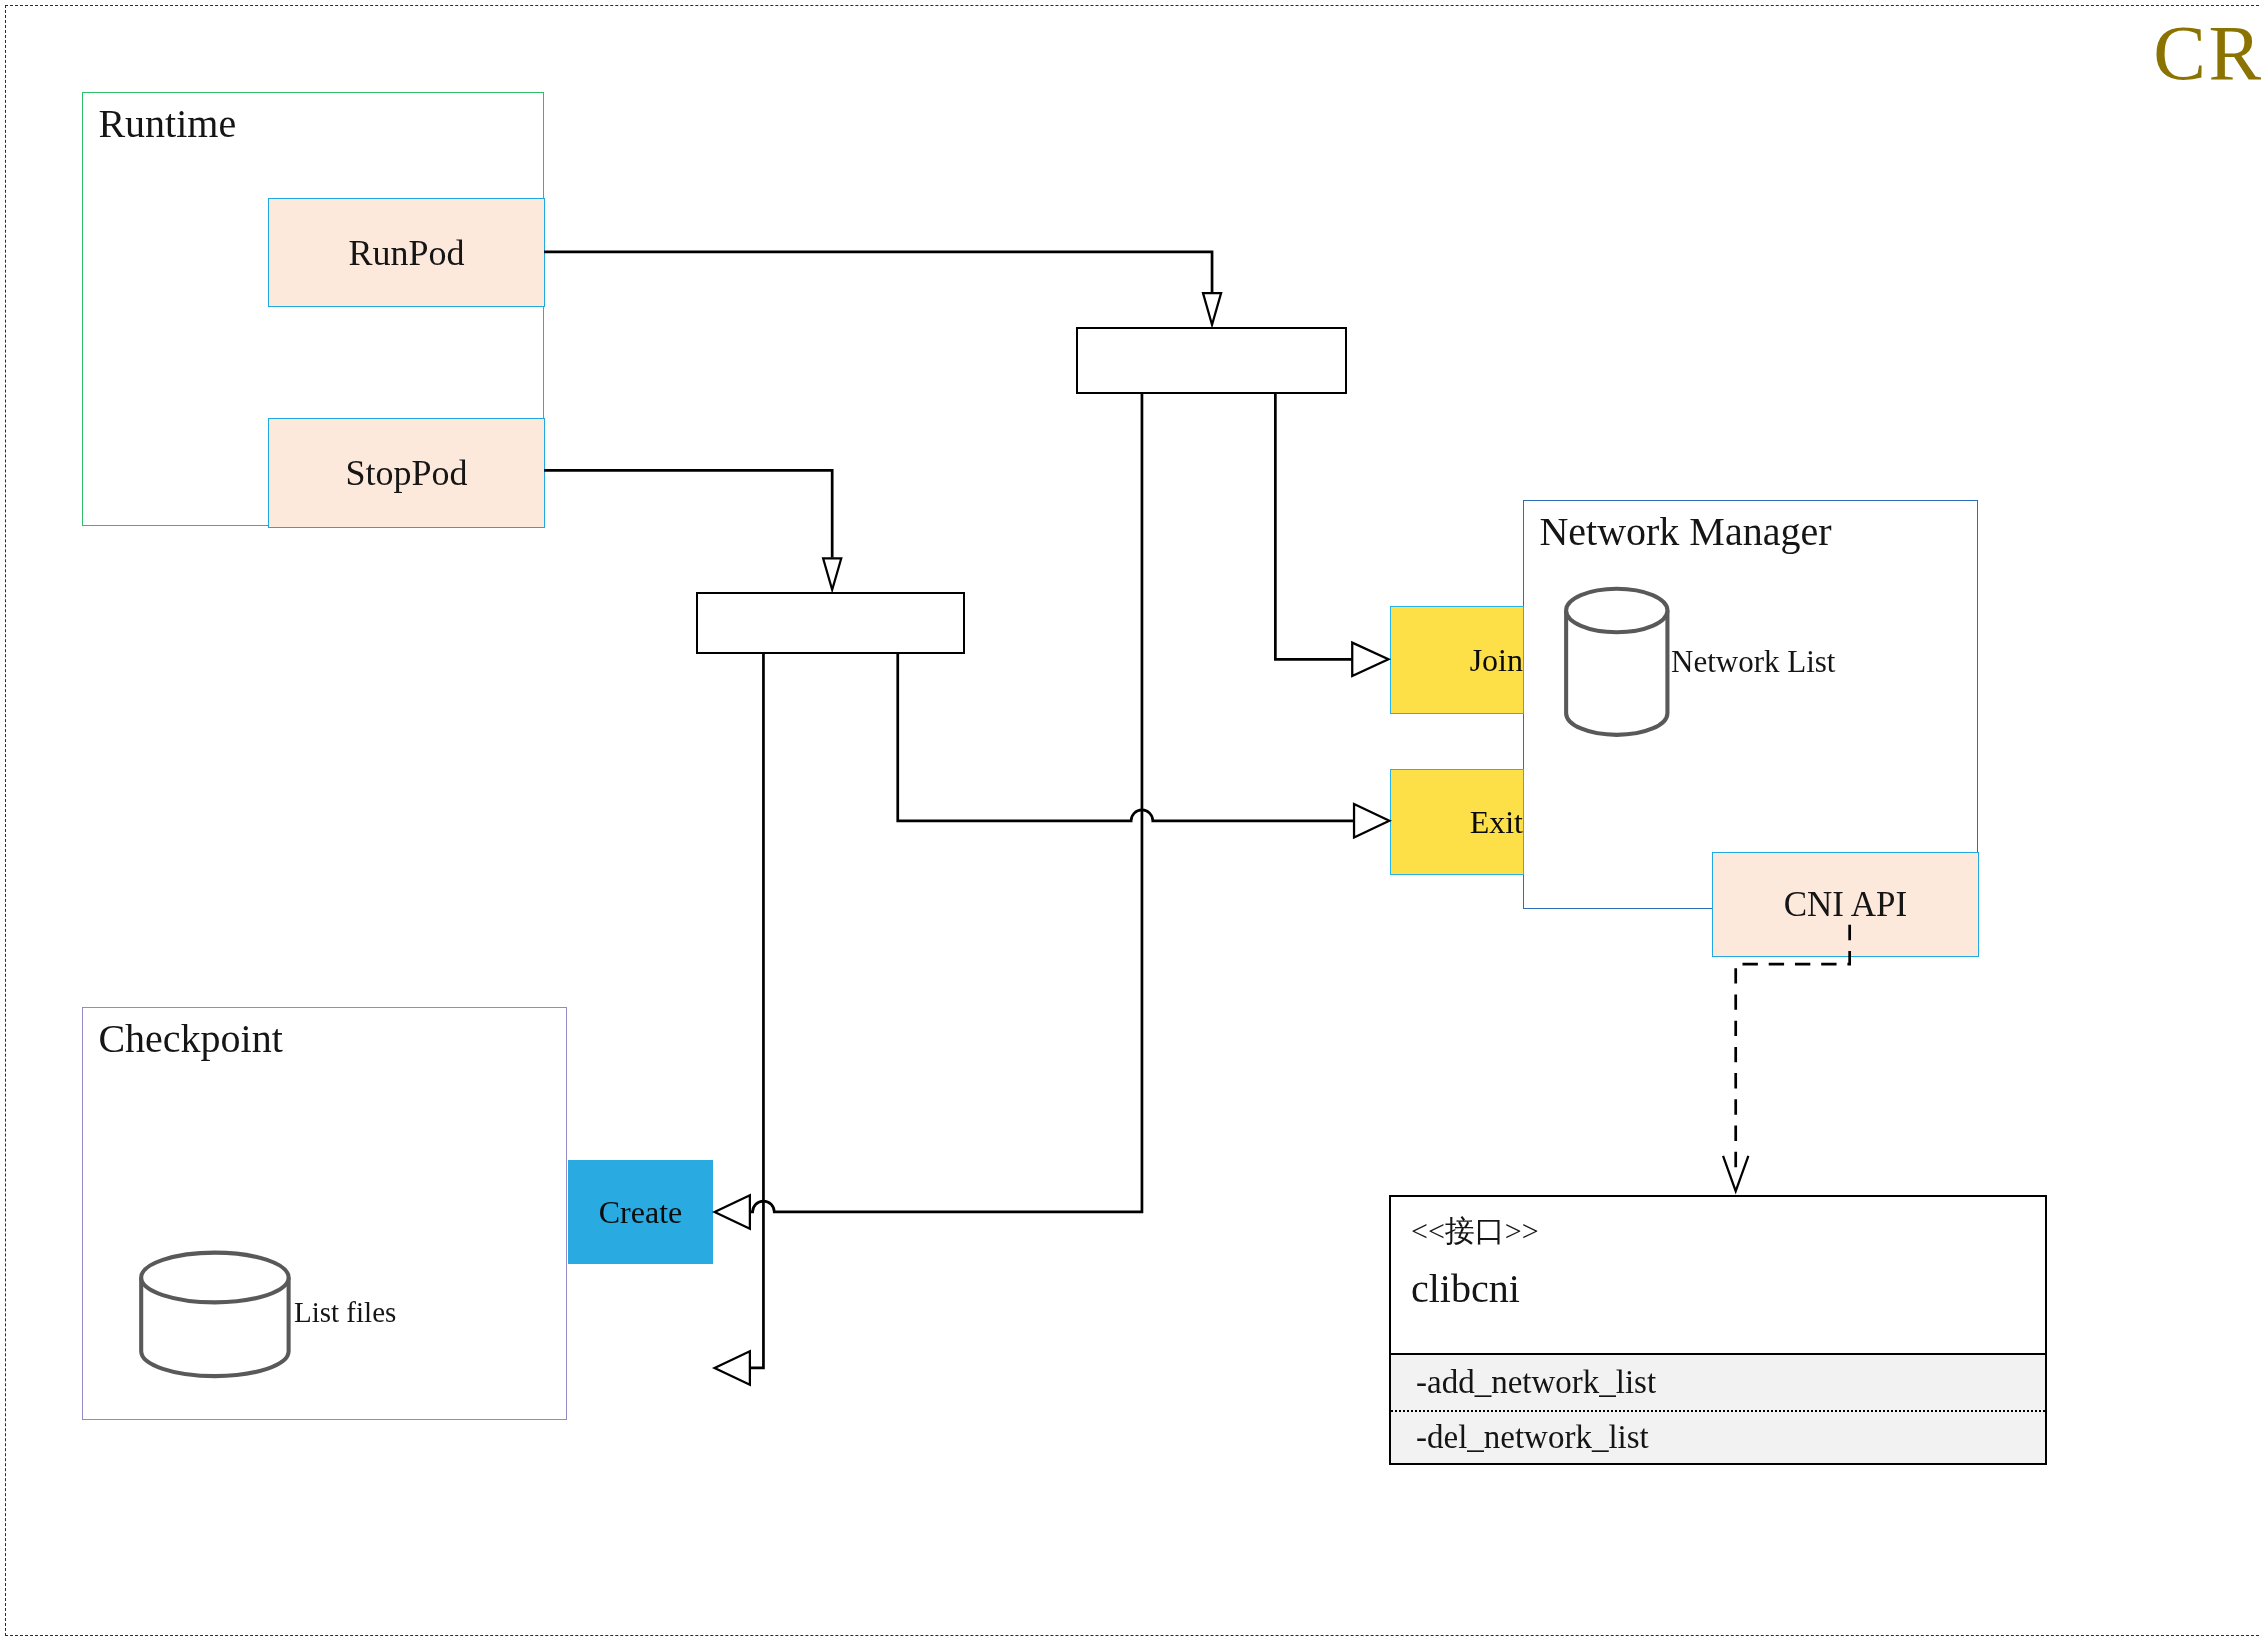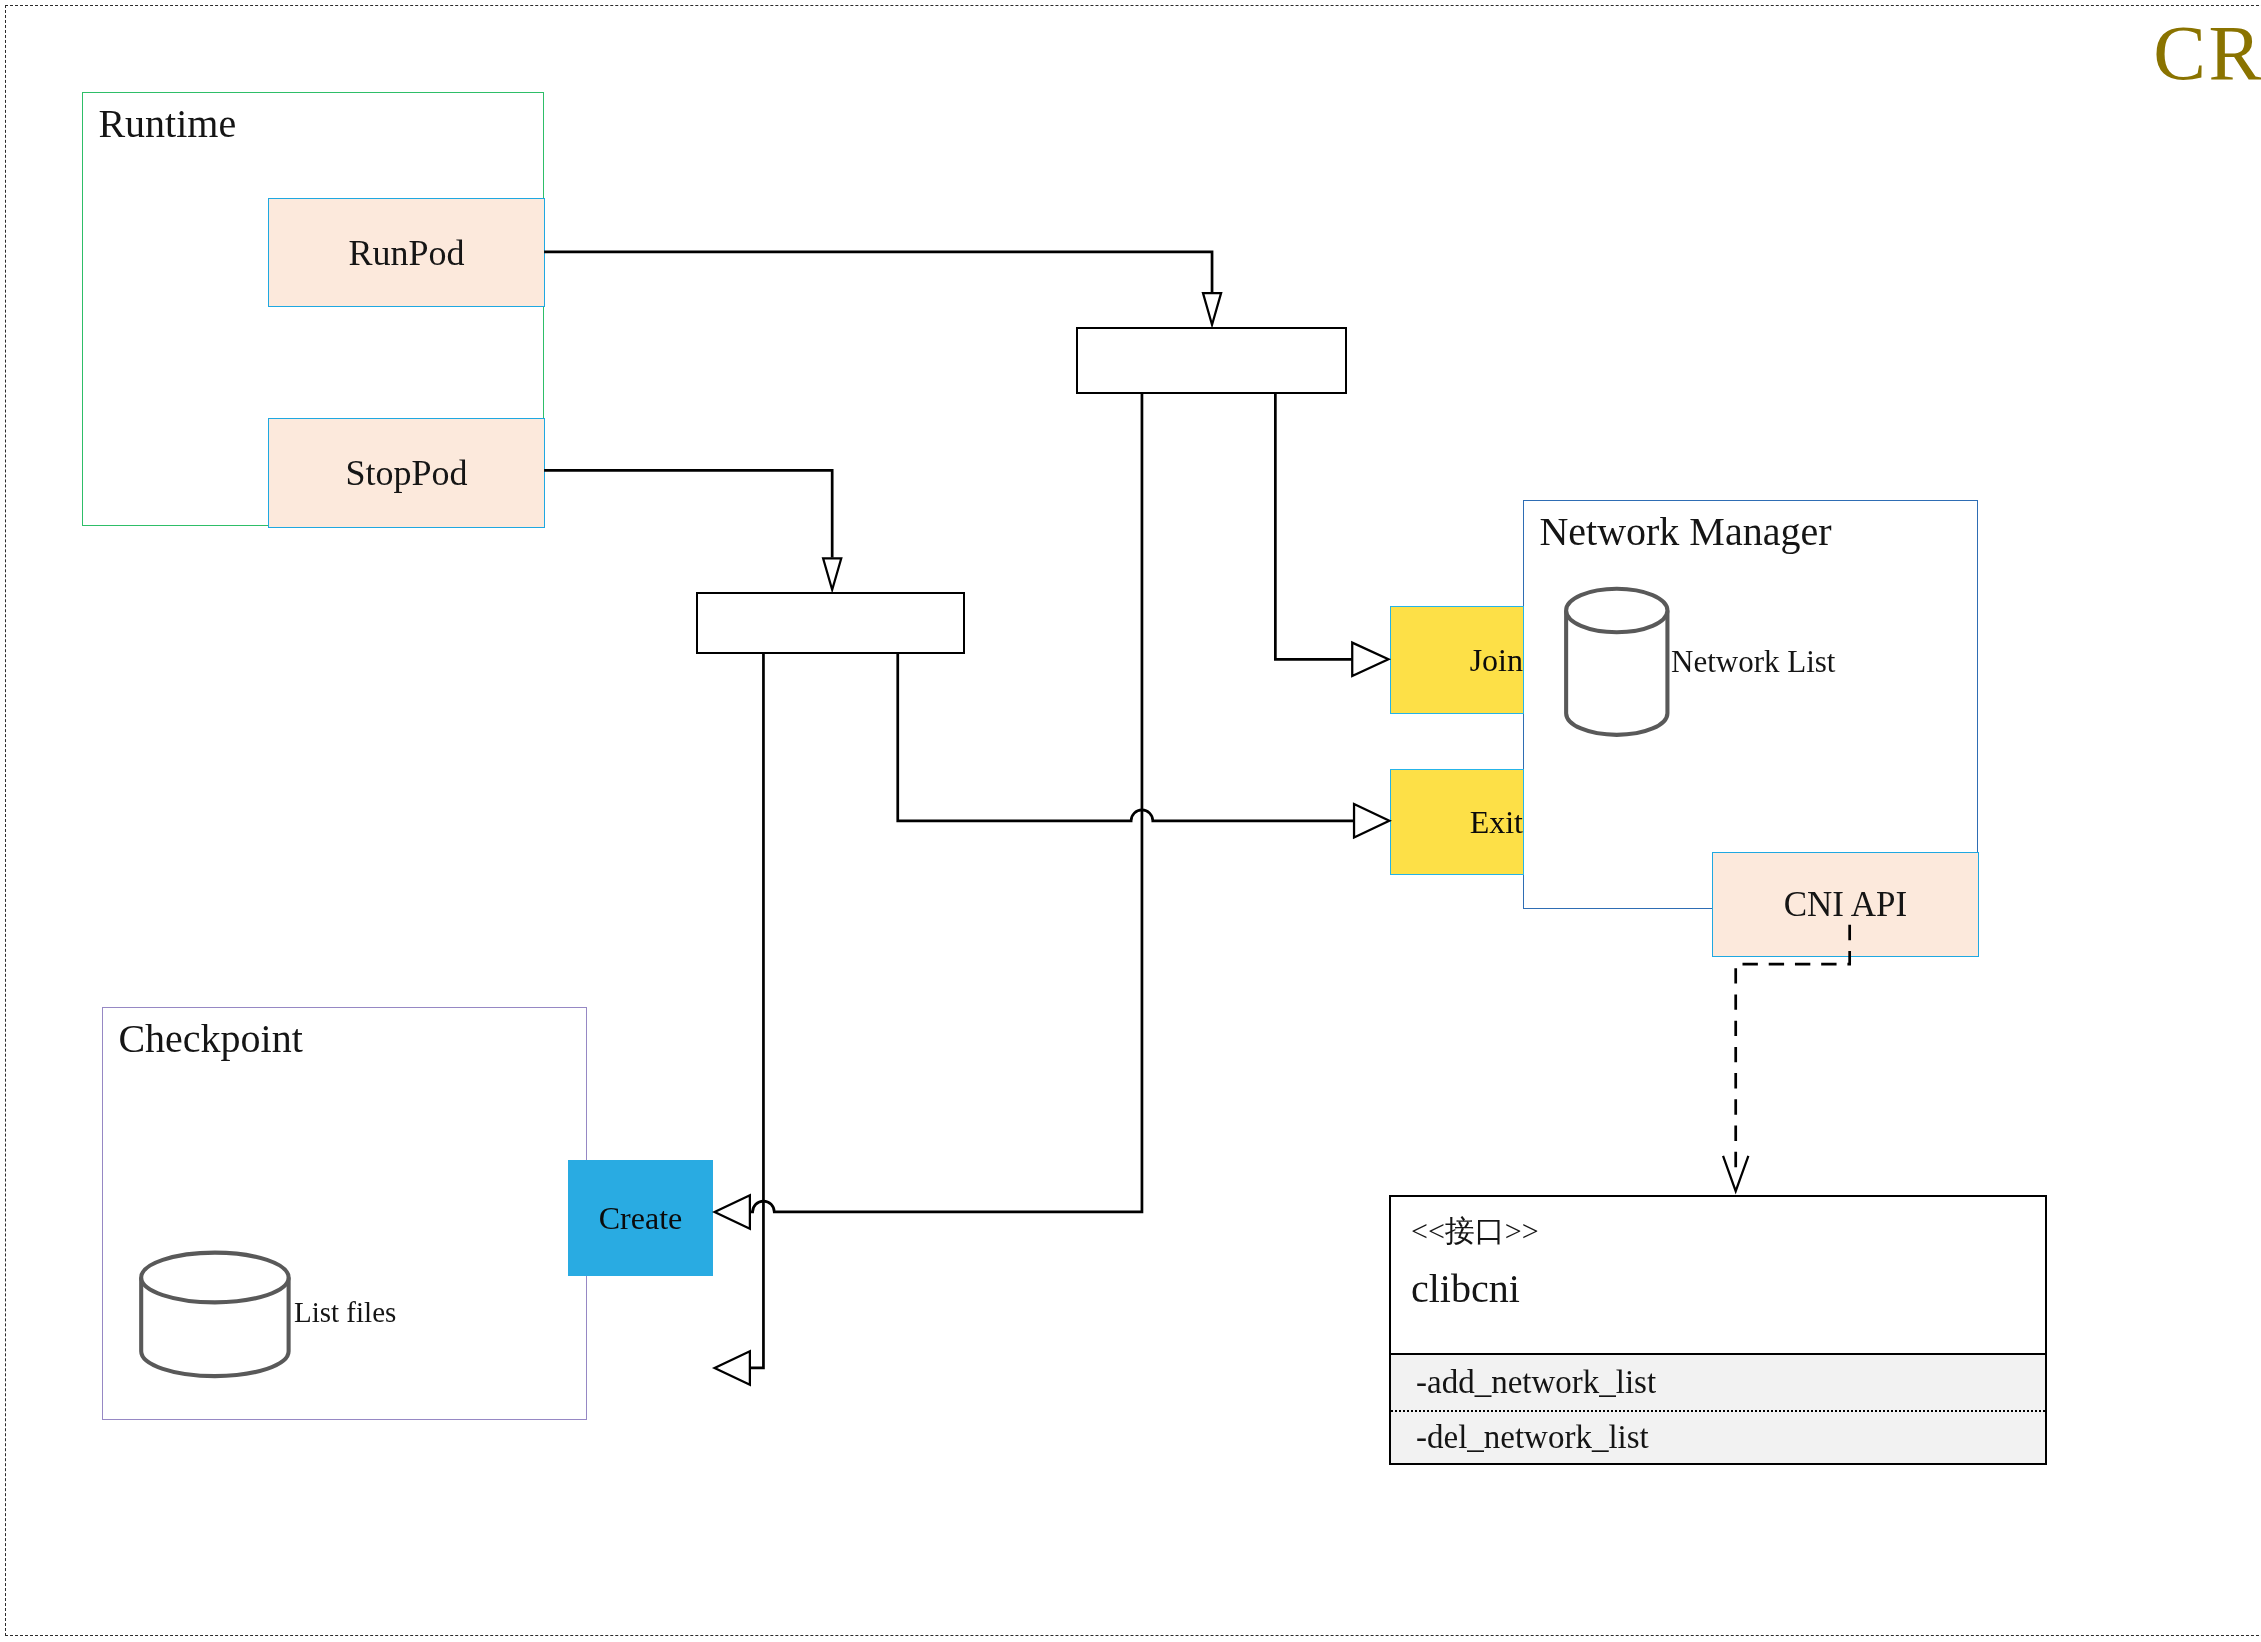--- a/index.html
+++ b/index.html
@@ -6,34 +6,34 @@
   body{width:2335px;height:1642px;position:relative;overflow:hidden;
        font-family:"Liberation Serif","DejaVu Serif",serif;color:#151515;}
   #canvas{position:absolute;left:0;top:0;width:2335px;height:1642px;}
   .outer-border{position:absolute;left:4.5px;top:4.5px;right:6.3px;bottom:6.3px;
        border:1.8px dashed #2b2b2b;}
   .cri{position:absolute;top:10px;right:42px;font-size:79px;line-height:1.1;
        color:#8a7300;letter-spacing:2.7px;}
   .groupbox{position:absolute;background:#ffffff;box-sizing:border-box;}
   .groupbox .gtitle{position:absolute;left:15.4px;top:7.2px;font-size:40px;white-space:nowrap;}
   .runtime{left:82px;top:92px;width:462px;height:434px;border:1.4px solid #2ebe68;}
-  .checkpoint{left:82px;top:1007px;width:485px;height:413px;border:1.4px solid #9688c4;margin-left:20px;}
+  .checkpoint{left:82px;top:1007px;width:485px;height:413px;border:1.4px solid #9688c4;}
   .netmgr{left:1523px;top:500px;width:455px;height:409px;border:1.4px solid #2e6db4;}
   .peachbtn{position:absolute;background:#fce9dc;border:1.4px solid #1fa8e1;box-sizing:border-box;
        display:flex;align-items:center;justify-content:center;font-size:36px;}
   .runpod{left:268px;top:198px;width:277px;height:109px;}
   .stoppod{left:268px;top:418px;width:277px;height:110px;}
   .cniapi{left:1712px;top:819px;width:267px;height:105px;font-size:35px;margin-top:33px;}
   .greenbtn{position:absolute;background:#fde047;border:0.9px solid #25b4e8;box-sizing:border-box;
        display:flex;align-items:center;justify-content:flex-end;font-size:32px;color:#0b0b0b;}
   .join{left:1390px;top:606px;width:134px;height:108px;}
   .exit{left:1390px;top:769px;width:134px;height:106px;}
   .bluebtn{position:absolute;background:#29abe2;box-sizing:border-box;
        display:flex;align-items:center;justify-content:center;font-size:32px;color:#0b0b0b;}
-  .create{left:568px;top:1160px;width:145px;height:116px;}
+  .create{left:568px;top:1160px;width:145px;height:104px;}
   .remove{left:568px;top:1314px;width:145px;height:106px;}
   .procbar{position:absolute;background:#ffffff;border:2.7px solid #000;box-sizing:border-box;}
   .bar1{left:1076px;top:327px;width:271px;height:67px;}
   .bar2{left:696px;top:592px;width:269px;height:62px;}
   .floatlabel{position:absolute;white-space:nowrap;}
   .netlist{left:1671px;top:644px;font-size:31px;}
   .jsonfiles{left:294px;top:1296px;font-size:29px;}
   .ifacebox{position:absolute;left:1389px;top:1195px;width:658px;height:270px;
        border:2.7px solid #000;background:#ffffff;box-sizing:border-box;}
   .iface-header{position:absolute;left:0;top:0;right:0;height:155px;background:#ffffff;}

